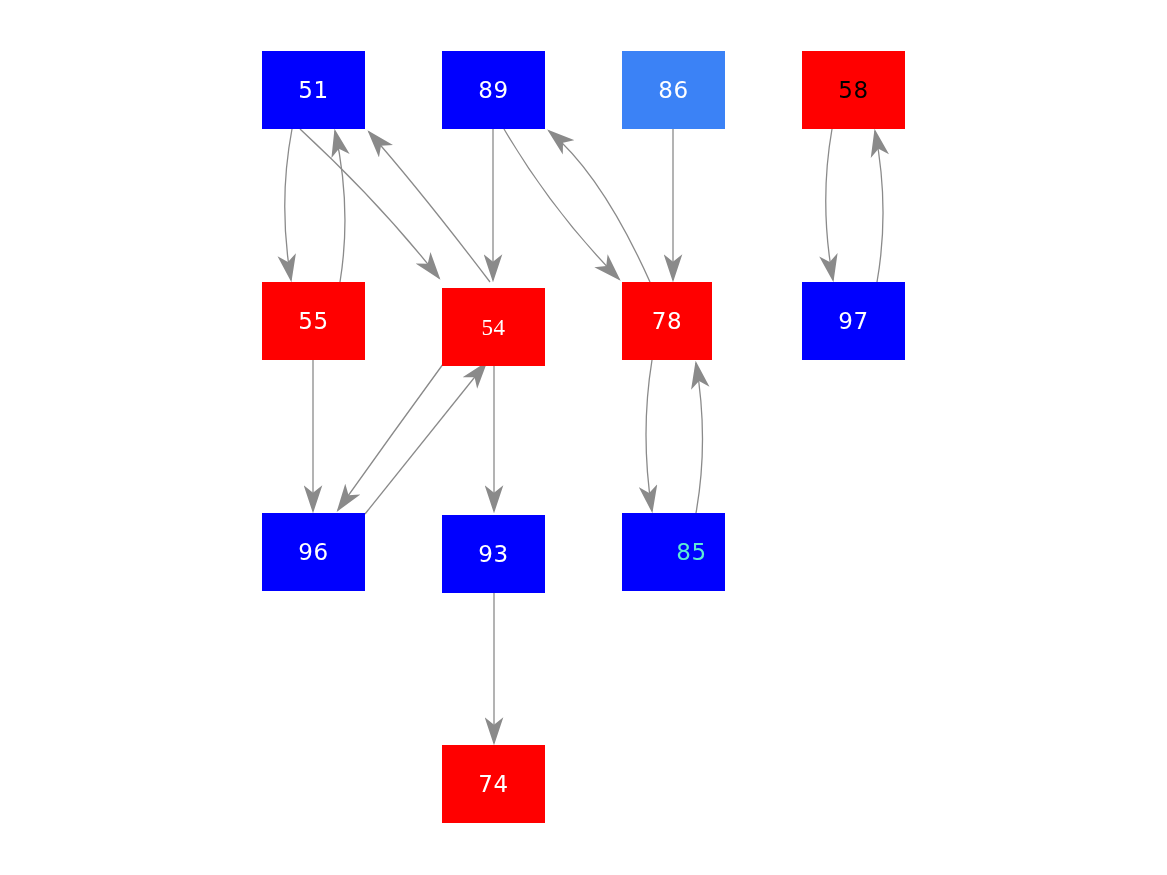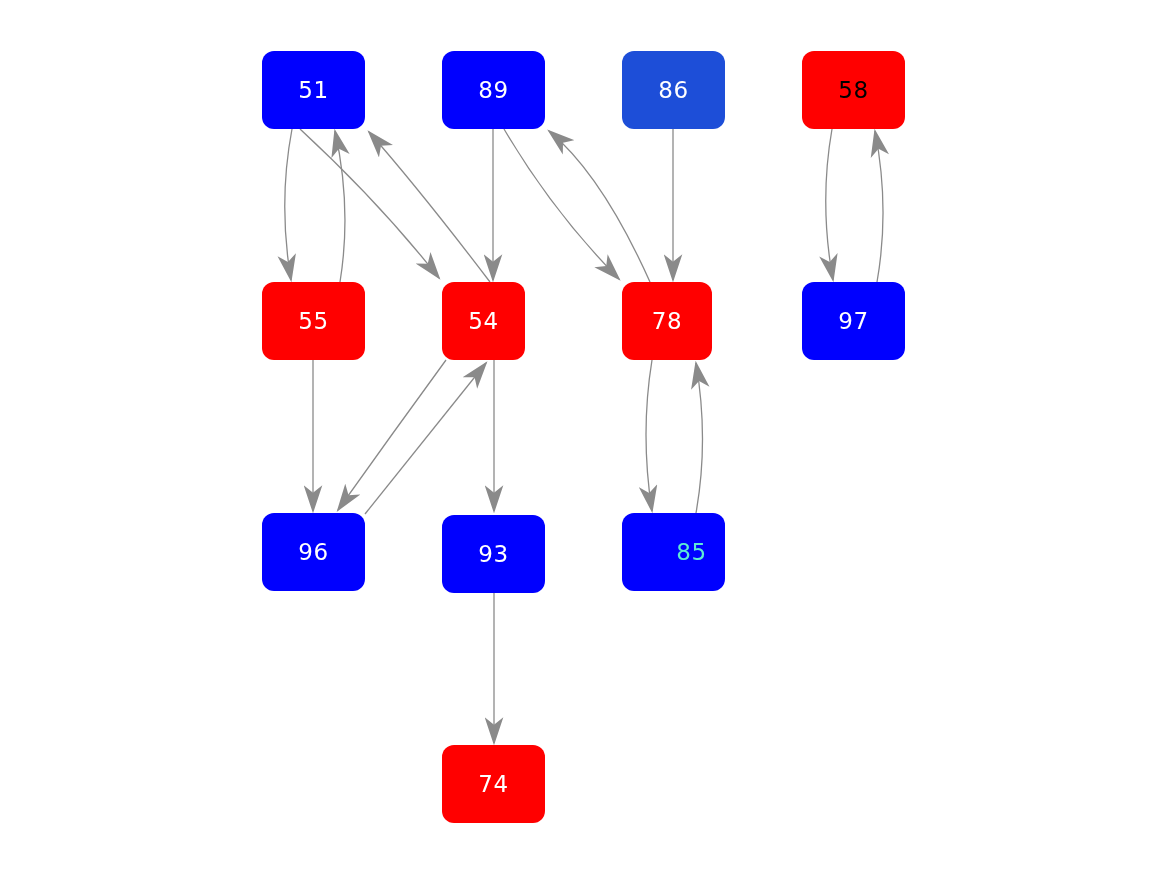--- a/index.html
+++ b/index.html
@@ -21,21 +21,20 @@
     top: 0;
     width: 1167px;
     height: 875px;
     pointer-events: none;
   }
   .node {
     position: absolute;
     display: flex;
     align-items: center;
     justify-content: center;
-    border-radius: 12px;
   }
   .node .node-label {
     color: #ffffff;
     font-size: 23px;
     line-height: 1;
     letter-spacing: 0.5px;
   }
   .edge {
     fill: none;
     stroke-width: 1.3px;
@@ -71,30 +70,30 @@
         <path d="M 494 591 Q 494 666 494 743" class="edge" stroke="#8a8a8a" marker-end="url(#arrowhead)"></path>
       </g>
   </svg>
   <div id="node-layer">
       <div class="node" style="left: 262px; top: 51px; width: 103px; height: 78px; background: rgb(0, 0, 255);">
         <span class="node-label" style="color: rgb(255, 255, 255);">51</span>
       </div>
       <div class="node" style="left: 442px; top: 51px; width: 103px; height: 78px; background: rgb(0, 0, 255);">
         <span class="node-label" style="color: rgb(255, 255, 255);">89</span>
       </div>
-      <div class="node" style="left: 622px; top: 51px; width: 103px; height: 78px; background: #1d4ed8;">
+      <div class="node" style="left: 622px; top: 51px; width: 103px; height: 78px; background: #3b82f6;">
         <span class="node-label" style="color: rgb(255, 255, 255);">86</span>
       </div>
       <div class="node" style="left: 802px; top: 51px; width: 103px; height: 78px; background: rgb(255, 0, 0);">
         <span class="node-label" style="color: #000000;">58</span>
       </div>
       <div class="node" style="left: 262px; top: 282px; width: 103px; height: 78px; background: rgb(255, 0, 0);">
         <span class="node-label" style="color: rgb(255, 255, 255);">55</span>
       </div>
-      <div class="node" style="left: 442px; top: 282px; width: 83px; height: 78px; background: rgb(255, 0, 0);">
+      <div class="node" style="left: 442px; top: 288px; width: 103px; height: 78px; background: rgb(255, 0, 0); font-family: Liberation Serif, serif;">
         <span class="node-label" style="color: rgb(255, 255, 255);">54</span>
       </div>
       <div class="node" style="left: 622px; top: 282px; width: 90px; height: 78px; background: rgb(255, 0, 0); text-align: center;">
         <span class="node-label" style="color: rgb(255, 255, 255);">78</span>
       </div>
       <div class="node" style="left: 802px; top: 282px; width: 103px; height: 78px; background: rgb(0, 0, 255);">
         <span class="node-label" style="color: rgb(255, 255, 255);">97</span>
       </div>
       <div class="node" style="left: 262px; top: 513px; width: 103px; height: 78px; background: rgb(0, 0, 255);">
         <span class="node-label" style="color: rgb(255, 255, 255);">96</span>

